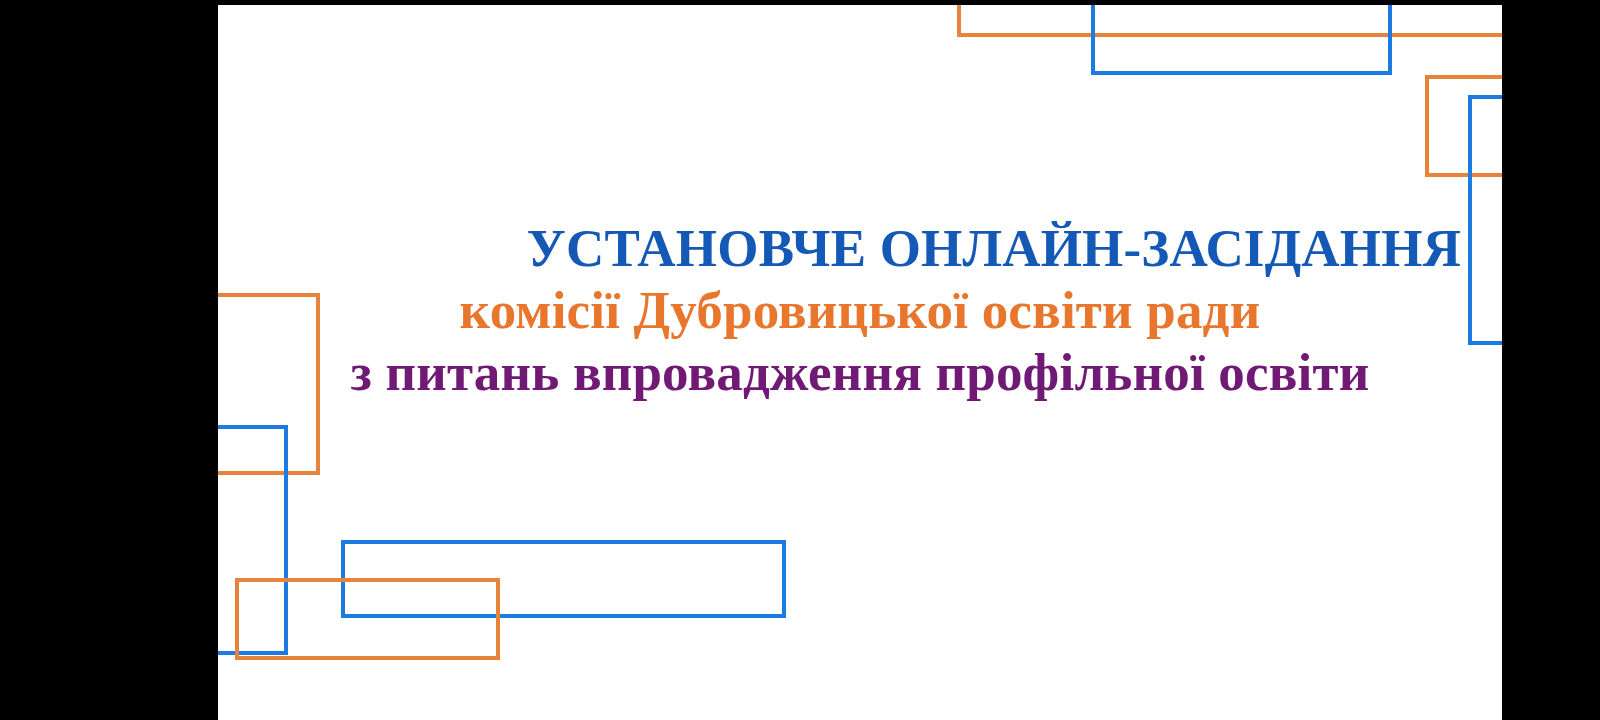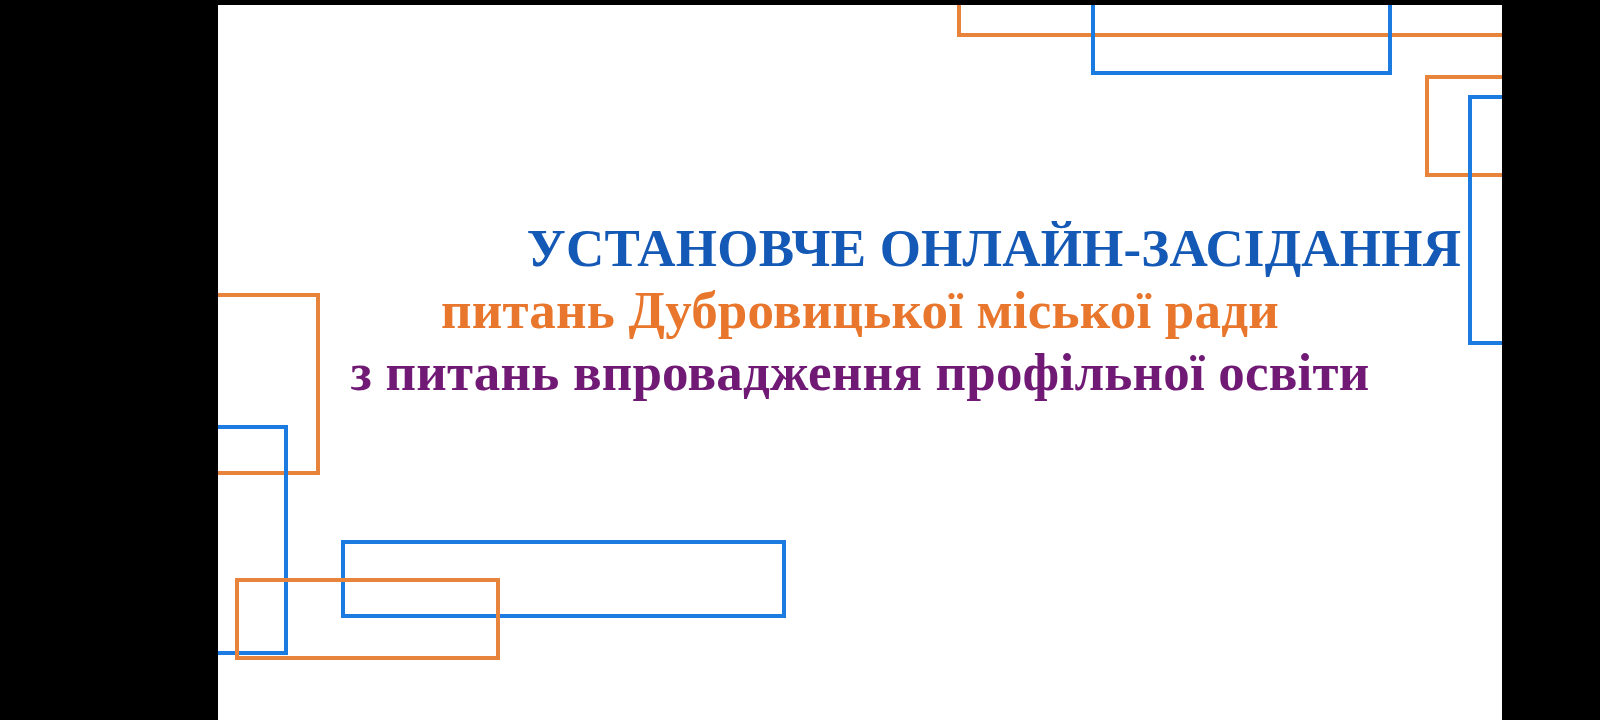--- a/index.html
+++ b/index.html
@@ -103,19 +103,19 @@
     <div class="deco orange" style="left:-6px; top:288px; width:108px; height:182px;"></div>
 
     <div class="deco blue" style="left:-6px; top:420px; width:76px; height:230px;"></div>
 
     <div class="deco blue" style="left:123px; top:535px; width:445px; height:78px;"></div>
 
     <div class="deco orange" style="left:17px; top:573px; width:265px; height:82px;"></div>
 
     <div id="title-block">
       <span class="title-line" id="title-line-1">УСТАНОВЧЕ ОНЛАЙН-ЗАСІДАННЯ</span>
-      <span class="title-line" id="title-line-2">питань Дубровицької міської ради</span>
+      <span class="title-line" id="title-line-2">комісії Дубровицької освіти ради</span>
       <span class="title-line" id="title-line-3">з питань впровадження профільної освіти</span>
     </div>
 
   </div>
 
 </div>
 
 </body></html>

